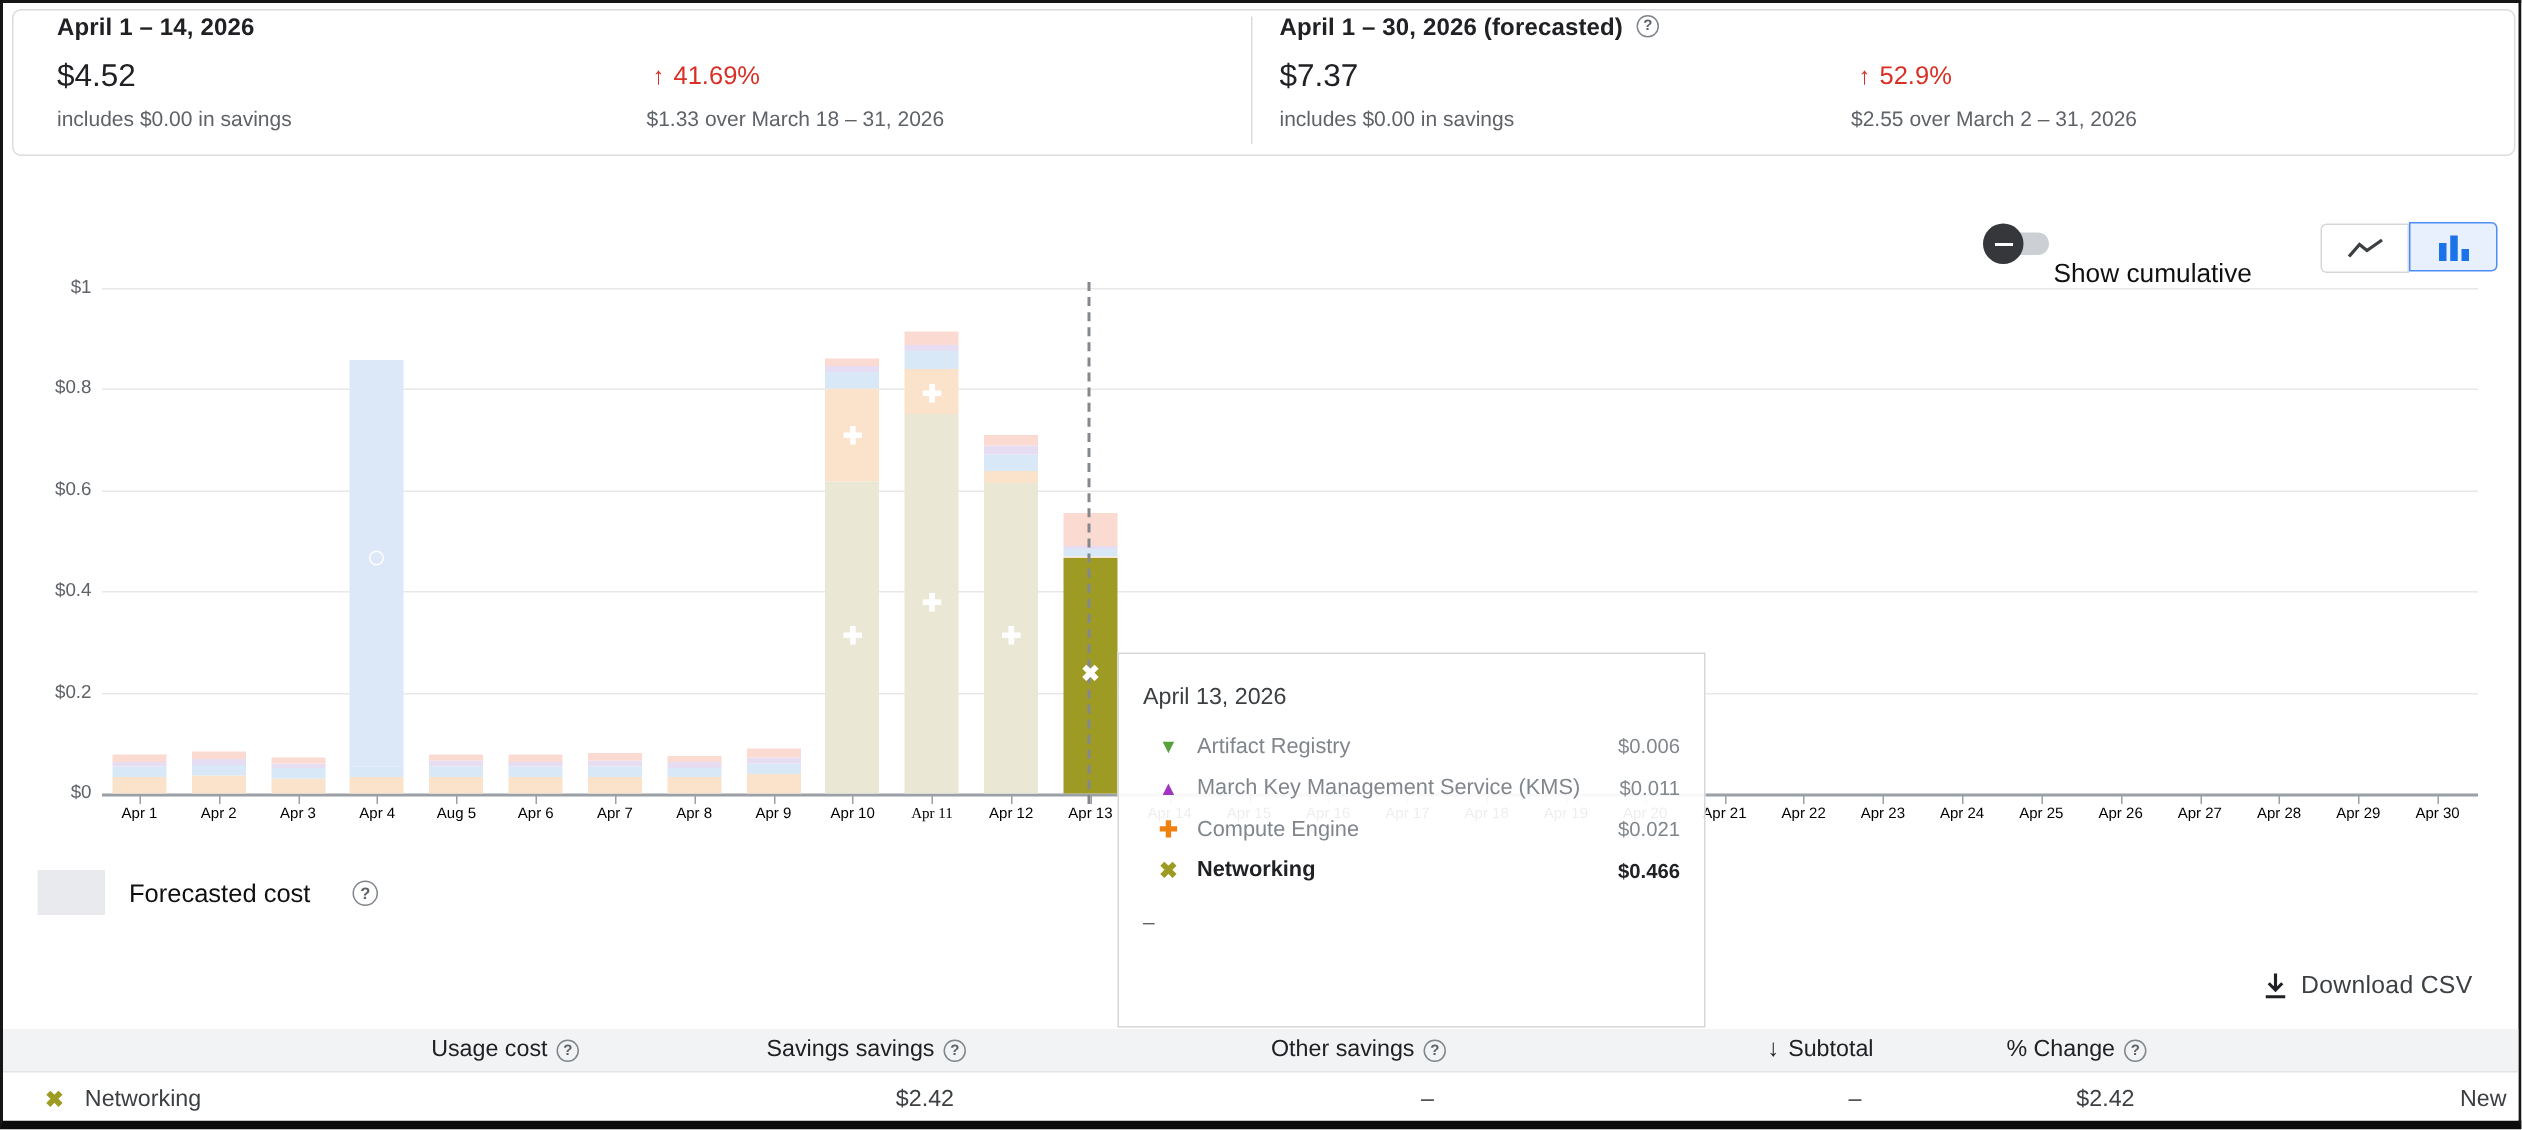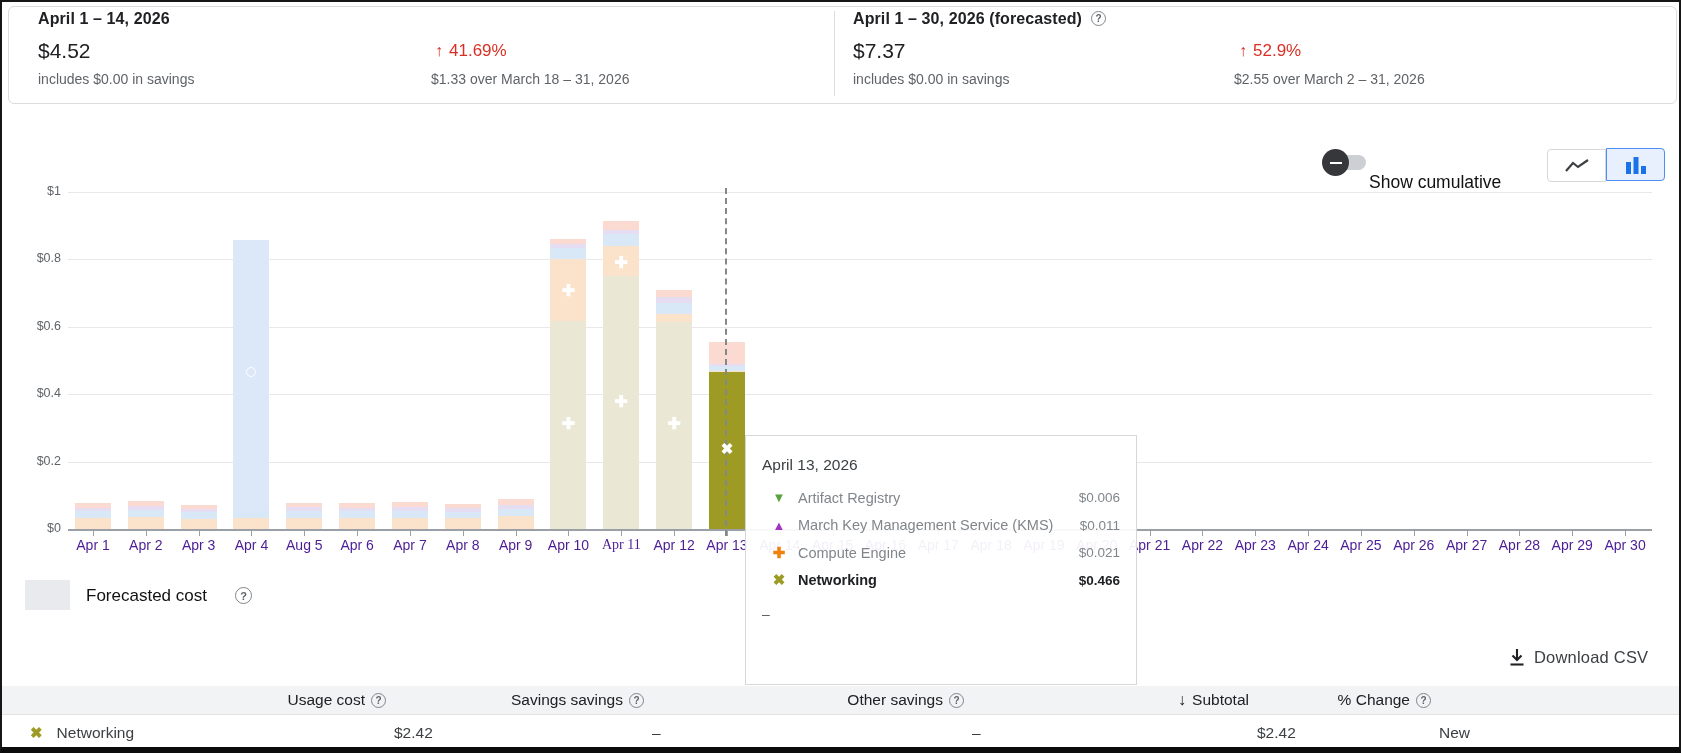--- a/index.html
+++ b/index.html
@@ -23,21 +23,21 @@
   .toggle-label{font-size:17.5px;color:#111;}
   .chart-btn{width:59px;height:33px;display:inline-flex;align-items:center;justify-content:center;
              background:#fff;border:1px solid #d5d7da;box-sizing:border-box;cursor:pointer;}
   .chart-btn.left{border-radius:4px 0 0 4px;}
   .chart-btn.right{border-radius:0 4px 4px 0;border:1px solid #4c8df6;background:#e8f0fe;}
   
   .gridline{position:absolute;left:66px;width:1584px;height:1px;background:#e8e8e8;}
   .gridline.zero{background:#9aa0a6;height:2px;}
   .ytick-label{position:absolute;width:46px;text-align:right;font-size:12.5px;color:#5f6368;}
   .xtick{position:absolute;width:1px;height:6px;background:#9aa0a6;top:528px;}
-  .xtick-label{position:absolute;width:60px;text-align:center;font-size:14px;color:#4c1d95;top:535px;}
+  .xtick-label{position:absolute;width:60px;text-align:center;font-size:10px;color:#000000;top:535px;}
   .bar-seg{position:absolute;width:36px;}
   .marker{position:absolute;color:#fff;text-align:center;}
   .marker-circle{position:absolute;width:10px;height:10px;border:1.6px solid rgba(255,255,255,.95);border-radius:50%;box-sizing:border-box;}
   #dashline{position:absolute;width:0;border-left:2.5px dashed #83888d;top:186px;height:348px;}
   
   #tooltip{position:absolute;left:743px;top:433px;width:392px;height:250px;box-sizing:border-box;
            background:rgba(255,255,255,.93);border:1px solid #d7d7d7;padding:14px 16px 10px 16px;z-index:30;}
   .tt-title{font-size:15.5px;color:#3c4043;margin-top:6px;}
   .tt-note{font-size:13.5px;color:#5f6368;margin-top:14px;}
   .tt-rows{margin-top:10px;}
@@ -51,21 +51,21 @@
   
   .legend-swatch{width:45px;height:30px;background:#e9eaed;}
   .legend-label{font-size:17px;color:#111;}
   .download-label{font-size:16.5px;color:#3c4043;font-weight:500;letter-spacing:.2px;}
   
   #table{position:absolute;left:0;right:0;top:684px;}
   .thead{display:grid;grid-template-columns:392px 258px 320px 285px 182px 1fr;height:28px;
          background:#f1f3f4;align-items:center;font-size:15.5px;font-weight:500;color:#202124;}
   .trow{display:grid;grid-template-columns:392px 258px 320px 285px 182px 1fr;height:36px;
         align-items:center;font-size:15.5px;color:#3c4043;background:#fff;border-top:1px solid #e3e3e3;}
-  .cell-r{padding-right:16px;}
+  .cell-r{text-align:right;padding-right:16px;}
   .th-r{display:flex;justify-content:flex-end;align-items:center;gap:6px;padding-right:8px;}
   .service-head{padding-left:64px;}
   .service-cell{display:flex;align-items:center;gap:14px;padding-left:28px;}
   .sort-arrow{font-size:16px;color:#202124;}
 </style>
 </head>
 <body>
 
 <div id="screen">
 

